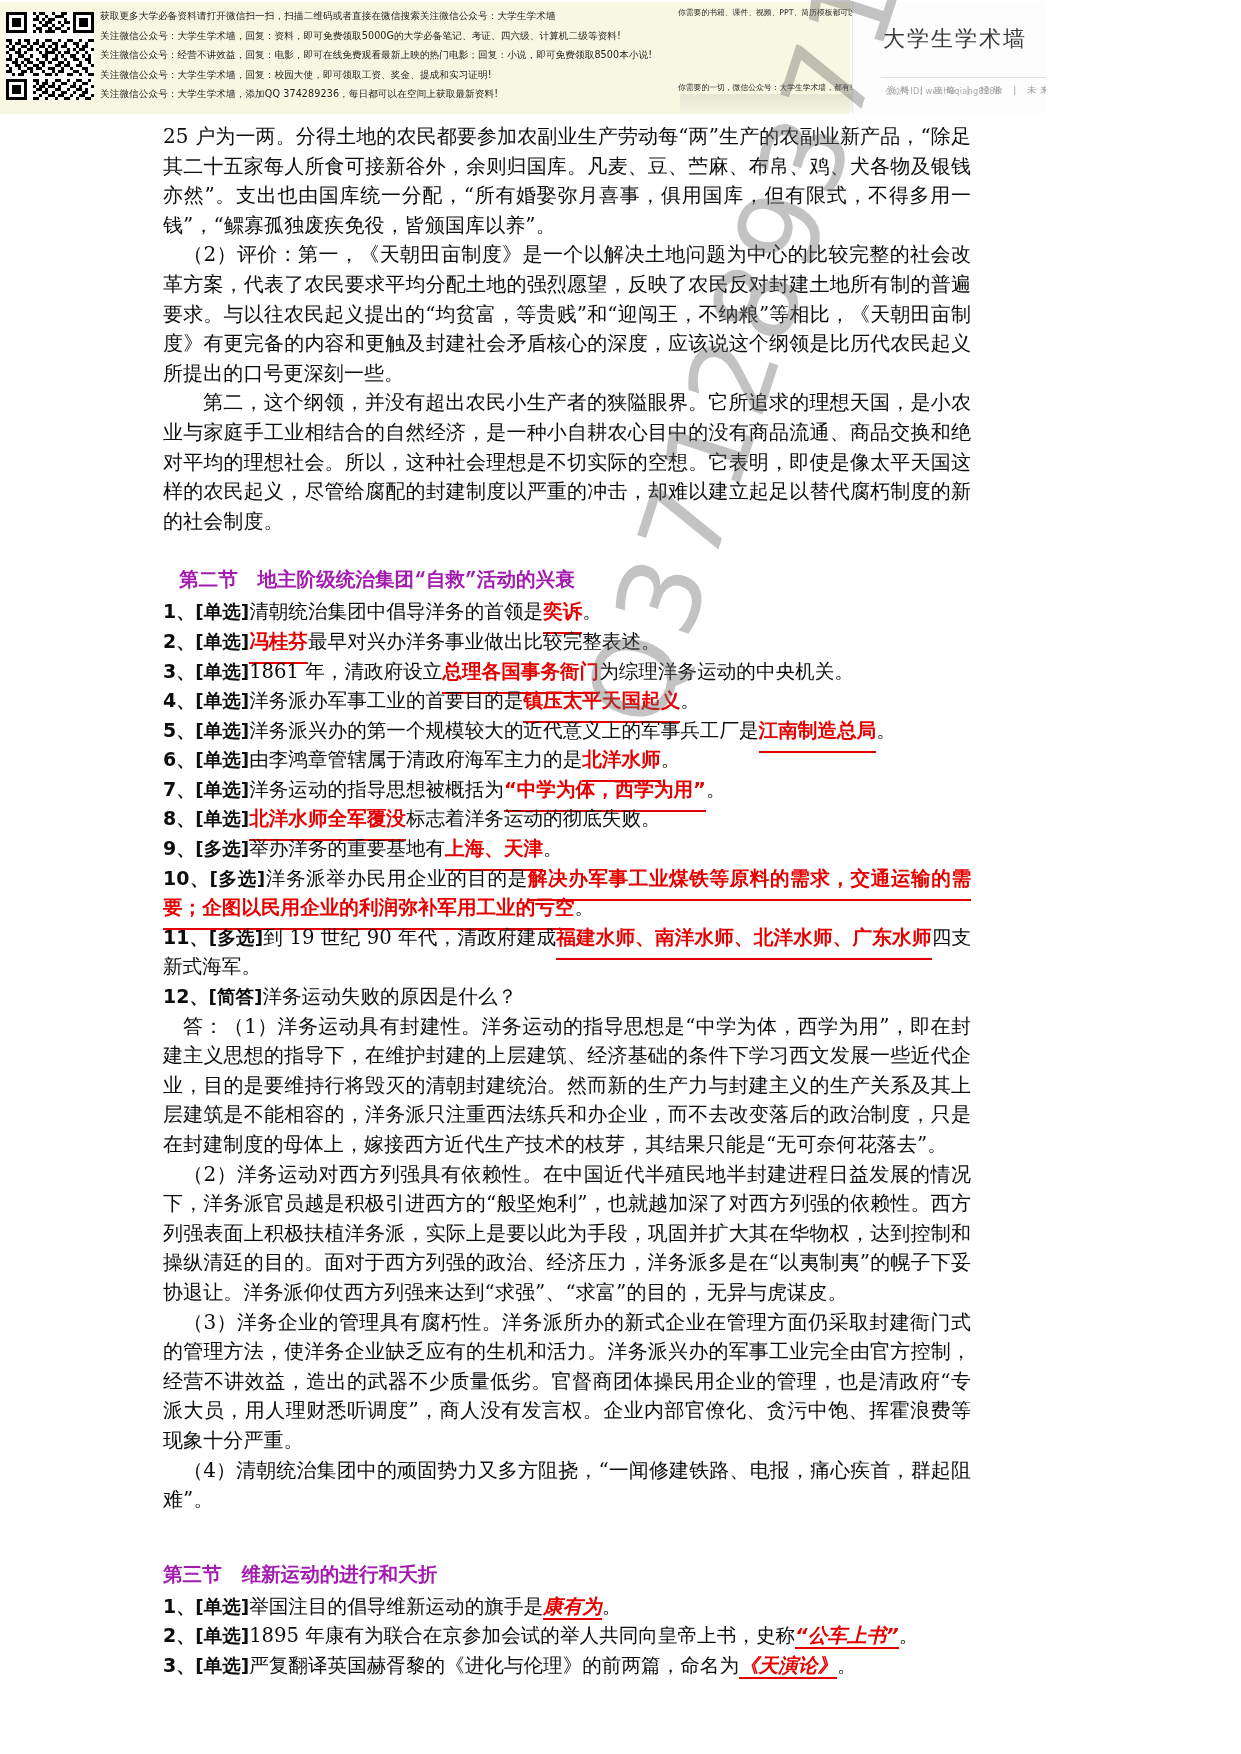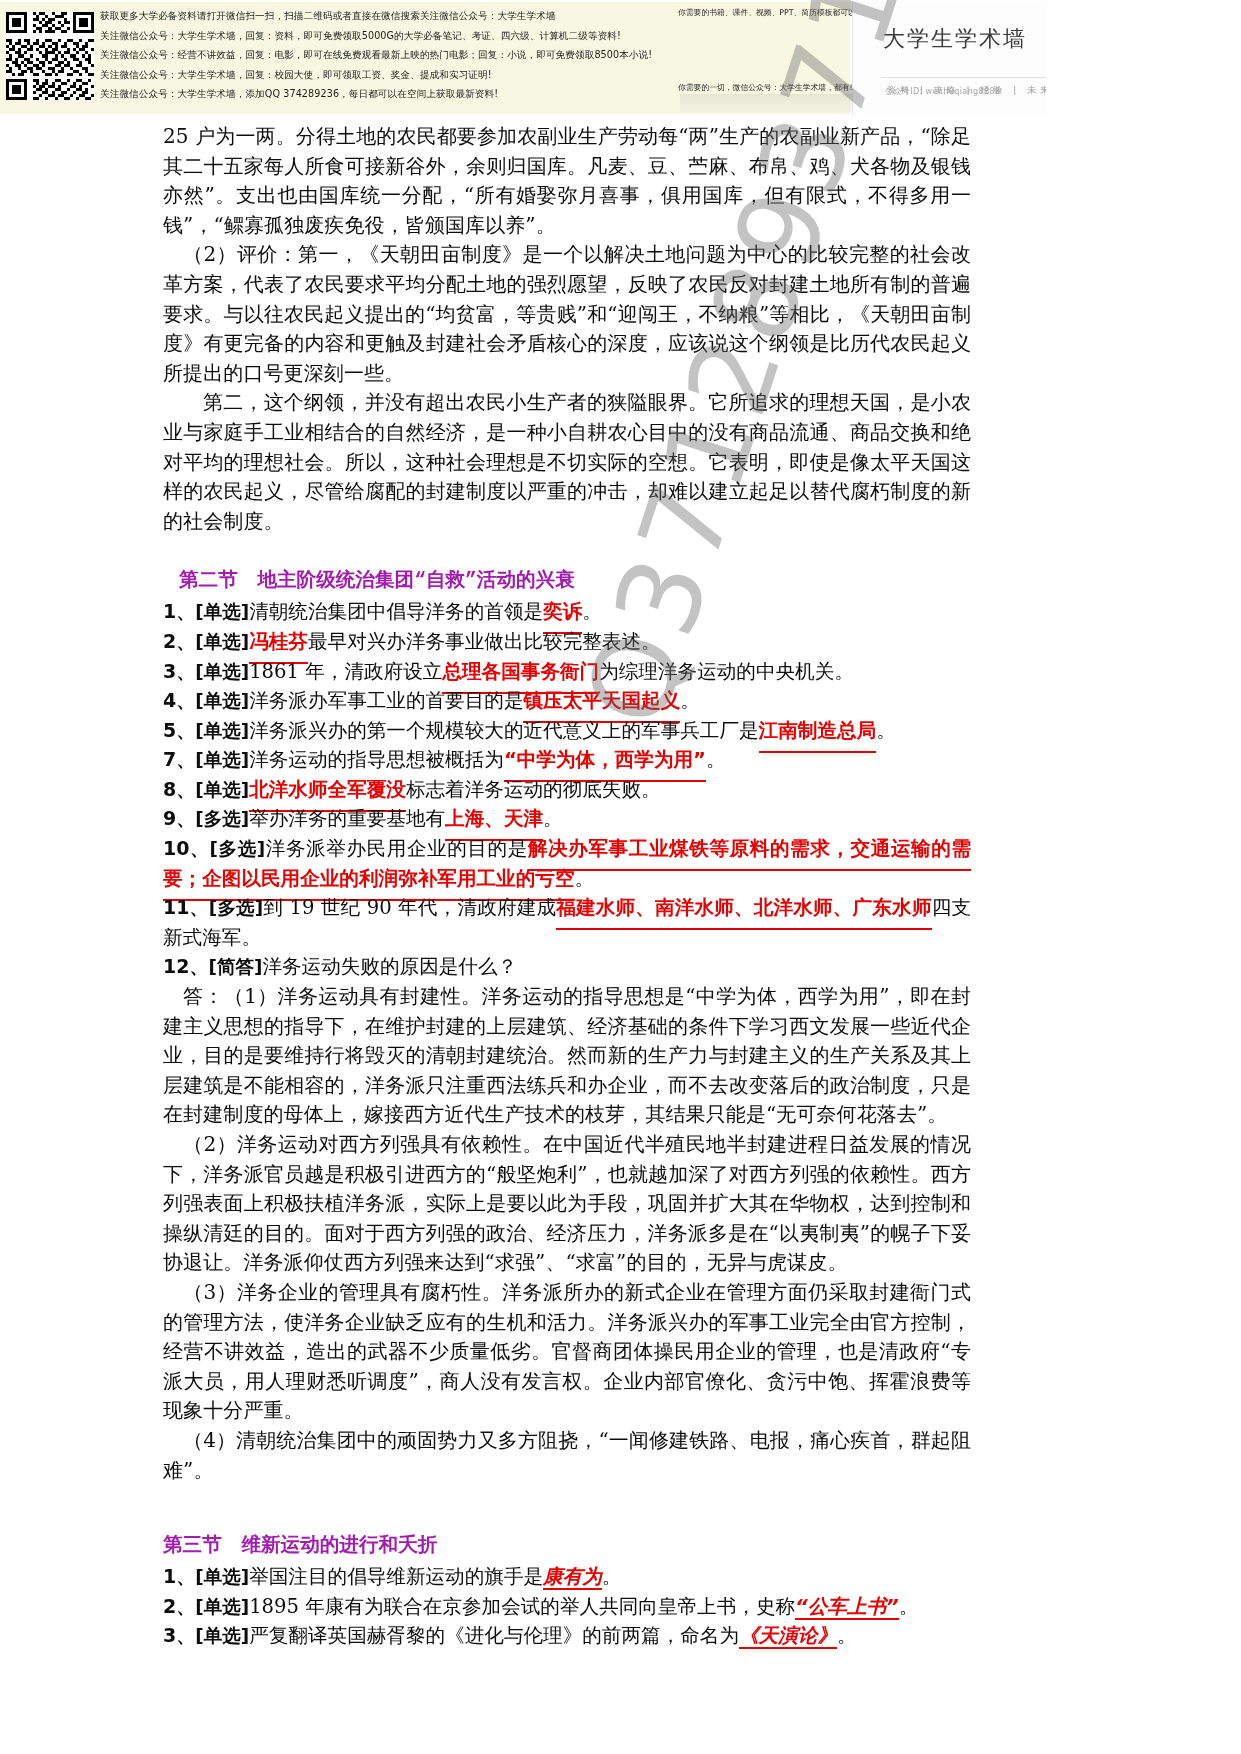--- a/index.html
+++ b/index.html
@@ -583,20 +583,21 @@
     <div class="spacer-md"></div>
 
     <h2 class="section-head head-indent">第二节　地主阶级统治集团“自救”活动的兴衰</h2>
 
     <div id="s2-items">
         <p class="qitem"><span class="qnum">1、</span><span class="qtype">[单选]</span><span>清朝统治集团中倡导洋务的首领是</span><span class="ans">奕诉</span><span>。</span></p>
         <p class="qitem"><span class="qnum">2、</span><span class="qtype">[单选]</span><span class="ans">冯桂芬</span><span>最早对兴办洋务事业做出比较完整表述。</span></p>
         <p class="qitem"><span class="qnum">3、</span><span class="qtype">[单选]</span><span>1861 年，清政府设立</span><span class="ans">总理各国事务衙门</span><span>为综理洋务运动的中央机关。</span></p>
         <p class="qitem"><span class="qnum">4、</span><span class="qtype">[单选]</span><span>洋务派办军事工业的首要目的是</span><span class="ans">镇压太平天国起义</span><span>。</span></p>
         <p class="qitem"><span class="qnum">5、</span><span class="qtype">[单选]</span><span>洋务派兴办的第一个规模较大的近代意义上的军事兵工厂是</span><span class="ans">江南制造总局</span><span>。</span></p>
+        <p class="qitem"><span class="qnum">6、</span><span class="qtype">[单选]</span><span>由李鸿章管辖属于清政府海军主力的是</span><span class="ans">北洋水师</span><span>。</span></p>
         <p class="qitem"><span class="qnum">7、</span><span class="qtype">[单选]</span><span>洋务运动的指导思想被概括为</span><span class="ans">“中学为体，西学为用”</span><span>。</span></p>
         <p class="qitem"><span class="qnum">8、</span><span class="qtype">[单选]</span><span class="ans">北洋水师全军覆没</span><span>标志着洋务运动的彻底失败。</span></p>
         <p class="qitem"><span class="qnum">9、</span><span class="qtype">[多选]</span><span>举办洋务的重要基地有</span><span class="ans">上海、天津</span><span>。</span></p>
         <p class="qitem"><span class="qnum">10、</span><span class="qtype">[多选]</span><span>洋务派举办民用企业的目的是</span><span class="ans">解决办军事工业煤铁等原料的需求，交通运输的需要；企图以民用企业的利润弥补军用工业的亏空</span><span>。</span></p>
         <p class="qitem"><span class="qnum">11、</span><span class="qtype">[多选]</span><span>到 19 世纪 90 年代，清政府建成</span><span class="ans">福建水师、南洋水师、北洋水师、广东水师</span><span>四支新式海军。</span></p>
         <p class="qitem"><span class="qnum">12、</span><span class="qtype">[简答]</span><span>洋务运动失败的原因是什么？</span></p>
       </div>
 
     <div id="s2-answers">
         <p class="para indent1">答：（1）洋务运动具有封建性。洋务运动的指导思想是“中学为体，西学为用”，即在封建主义思想的指导下，在维护封建的上层建筑、经济基础的条件下学习西文发展一些近代企业，目的是要维持行将毁灭的清朝封建统治。然而新的生产力与封建主义的生产关系及其上层建筑是不能相容的，洋务派只注重西法练兵和办企业，而不去改变落后的政治制度，只是在封建制度的母体上，嫁接西方近代生产技术的枝芽，其结果只能是“无可奈何花落去”。</p>

